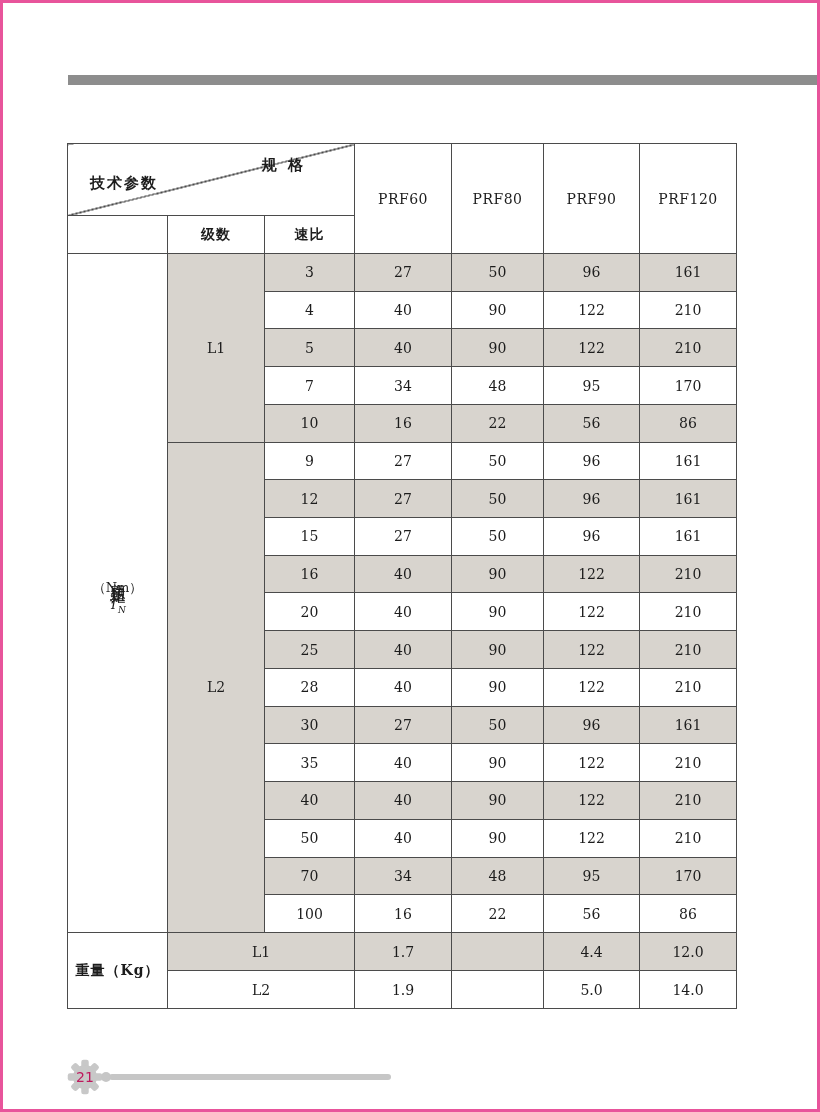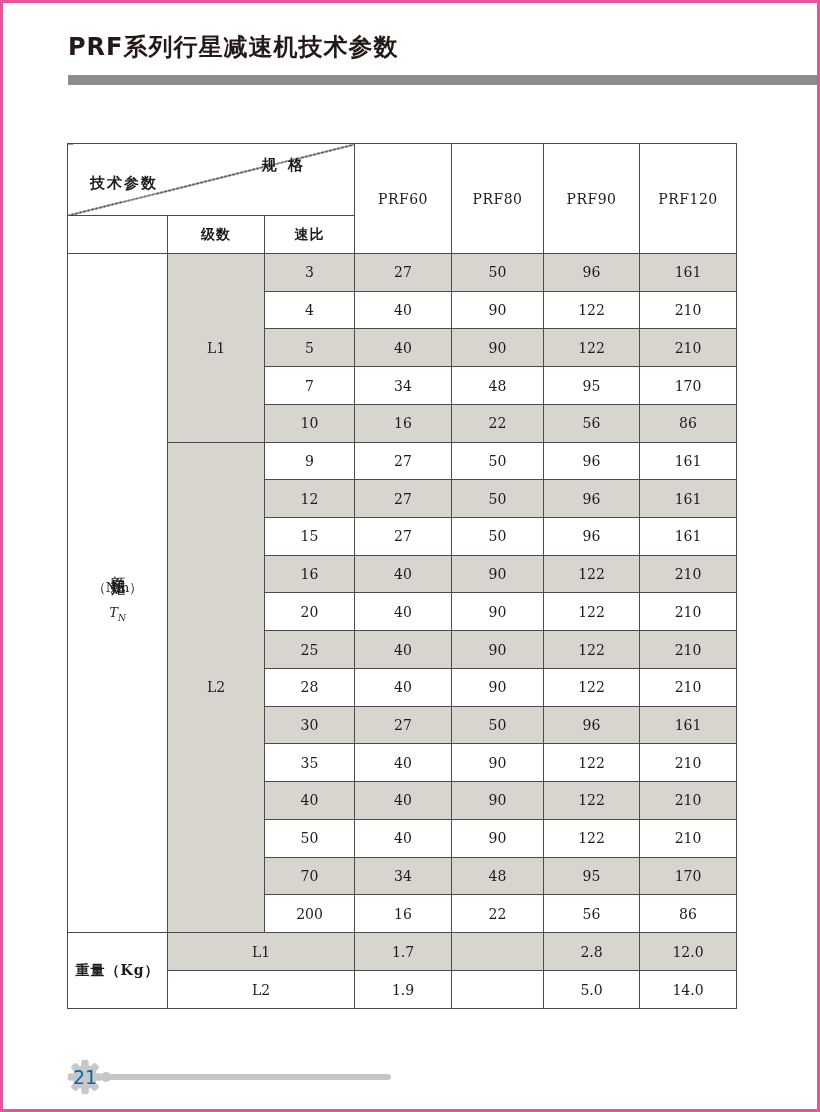--- a/index.html
+++ b/index.html
@@ -51,54 +51,53 @@
   td.diag .corner-bottom {
     position:absolute; bottom:22px; left:22px;
     font-weight:bold; font-size:15px; letter-spacing:2px;
   }
   td.model-cell {
     font-family:"DejaVu Sans", sans-serif;
     font-size:15px; letter-spacing:0.5px;
   }
   td.subhead { font-weight:bold; font-size:15px; letter-spacing:1px; }
   td.torque-label-cell { background:#fff; }
-  .torque-inner { display:flex; flex-direction:column; align-items:center; gap:8px; }
+  .torque-inner { display:flex; flex-direction:column; align-items:center; gap:0; }
   .vchars {
     writing-mode:vertical-rl; text-orientation:upright;
     font-size:15px; letter-spacing:2px; line-height:1;
   }
   .tunit { font-size:13px; }
   .tsym { font-size:13px; font-style:italic; font-family:"DejaVu Serif", serif; }
   .tsym sub { font-size:9px; font-style:italic; }
   td.stage-cell { font-size:14px; }
   td.weight-label-cell { font-weight:bold; font-size:15px; letter-spacing:1px; }
   .footer { position:absolute; left:0; top:1045px; width:820px; height:60px; }
   .gear-badge { position:absolute; left:64px; top:11px; width:36px; height:36px; }
   .gear-num {
     position:absolute; left:64px; top:11px; width:36px; height:36px;
     display:flex; align-items:center; justify-content:center;
-    font-size:19px; color:#0369a1; font-family:"DejaVu Sans", sans-serif;
+    font-size:14px; color:#be185d; font-family:"DejaVu Sans", sans-serif;
   }
   .footer-dot {
     position:absolute; left:98px; top:24px;
     width:10px; height:10px; border-radius:50%;
     background:#c6c6c6;
   }
   .footer-line {
     position:absolute; left:106px; top:26px;
     width:282px; height:6px; border-radius:3px;
     background:#c6c6c6;
   }
 </style>
 </head>
 <body>
 
 <div class="page">
 
-  <div class="title">PRF系列行星减速机技术参数</div>
   <div class="title-bar"></div>
 
   <table class="spec">
     <colgroup>
       <col style="width:100px">
         <col style="width:97px">
         <col style="width:90px">
       <col style="width:97px">
         <col style="width:92px">
         <col style="width:96px">
@@ -244,32 +243,32 @@
           <td>210</td>
         </tr>
         <tr>
           <td class="shaded">70</td>
           <td class="shaded">34</td>
           <td class="shaded">48</td>
           <td class="shaded">95</td>
           <td class="shaded">170</td>
         </tr>
         <tr>
-          <td>200</td>
+          <td>100</td>
           <td>16</td>
           <td>22</td>
           <td>56</td>
           <td>86</td>
         </tr>
         <tr style="height: 38px;">
           <td class="weight-label-cell" rowspan="2">重量（Kg）</td>
           <td class="shaded" colspan="2">L1</td>
           <td class="shaded">1.7</td>
           <td class="shaded"></td>
-          <td class="shaded">2.8</td>
+          <td class="shaded">4.4</td>
           <td class="shaded">12.0</td>
         </tr>
         <tr style="height: 38px;">
           <td colspan="2">L2</td>
           <td>1.9</td>
           <td></td>
           <td>5.0</td>
           <td>14.0</td>
         </tr>
       </tbody>

